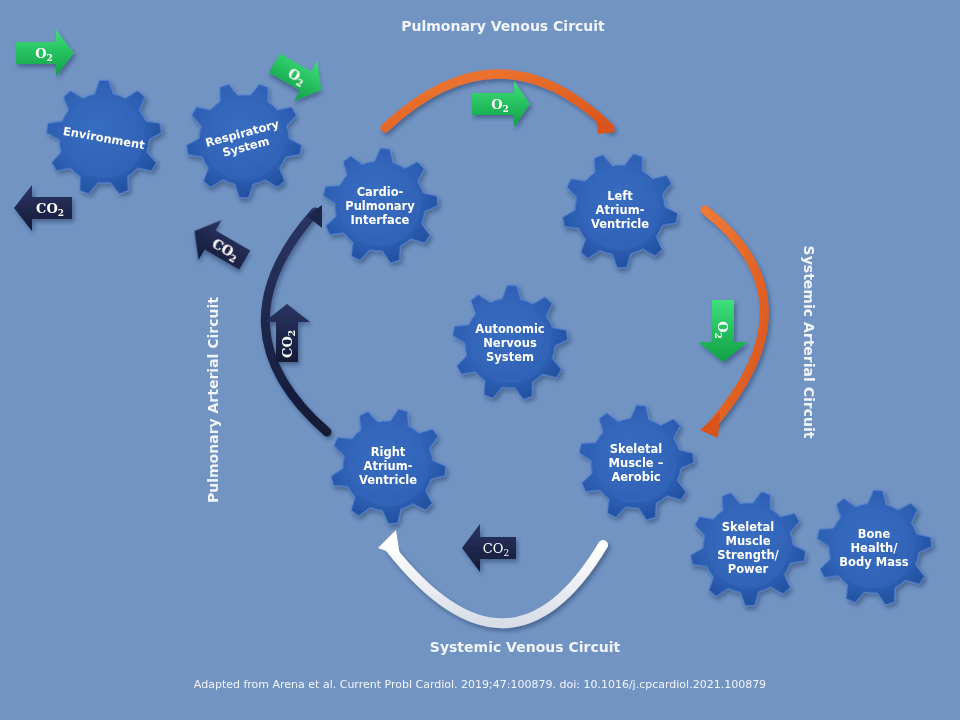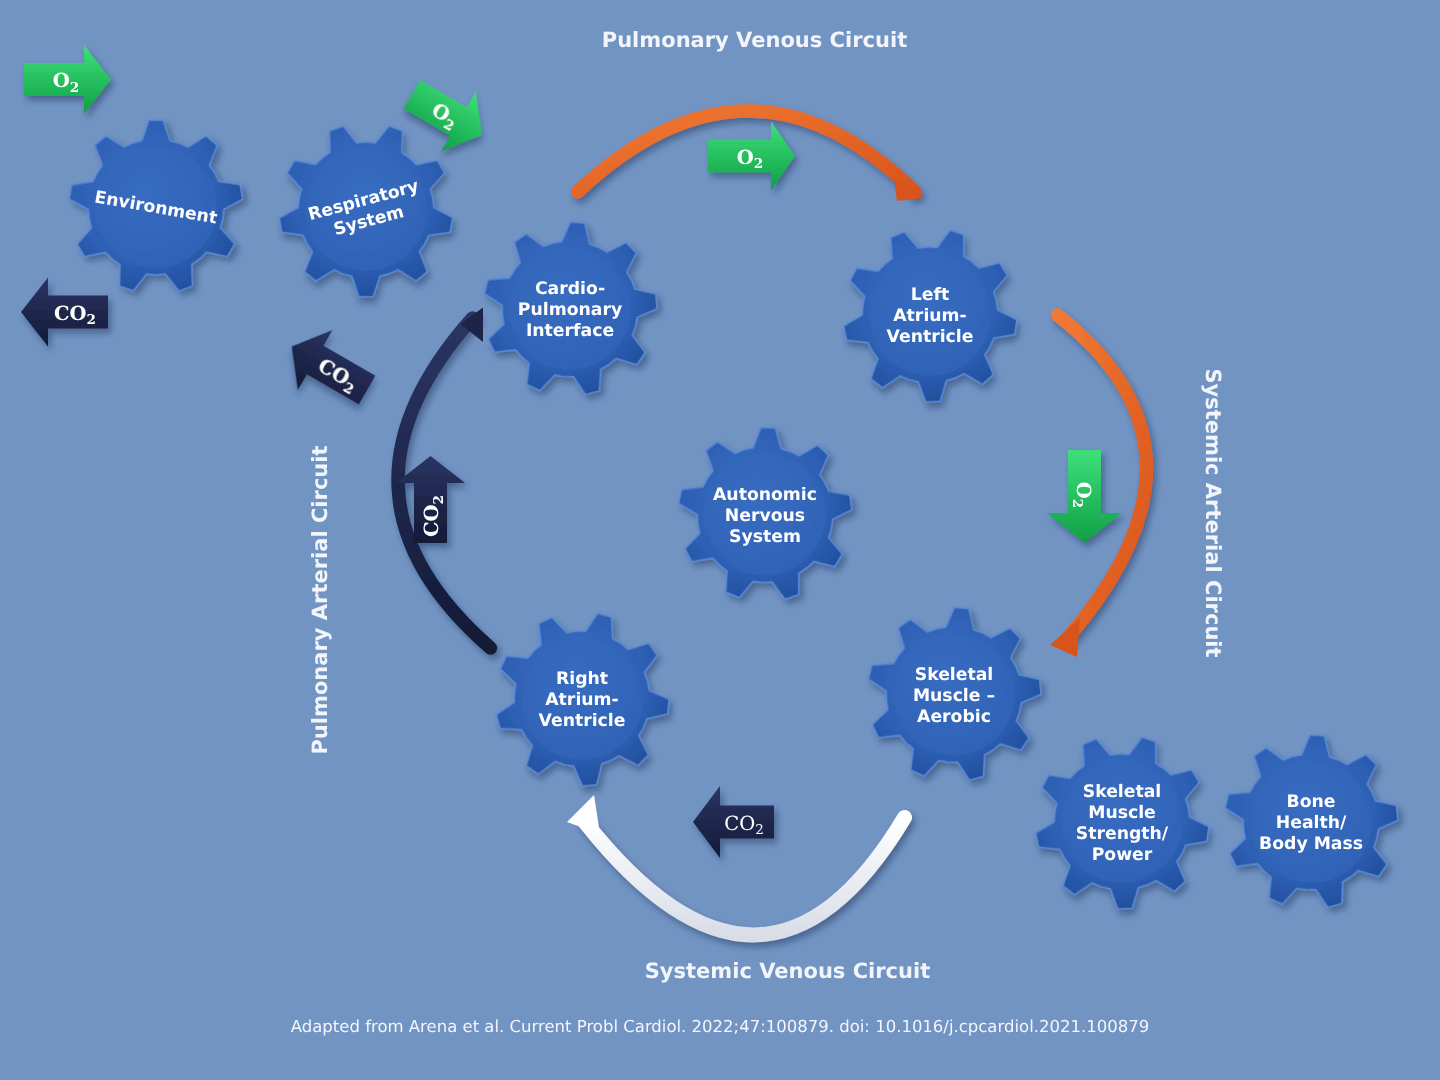--- a/index.html
+++ b/index.html
@@ -143,13 +143,13 @@
     <polygon points="54,5 54,27 18,27 18,40 0,16 18,-8 18,5" fill="url(#navyGrad)"></polygon>
     <text class="gas-label" x="34" y="21" style="font-weight:normal"><tspan>CO</tspan><tspan class="gas-sub" dy="3">2</tspan></text>
   </g>
 
   <text class="circuit-title" x="503" y="31">Pulmonary Venous Circuit</text>
   <text class="circuit-title" x="525" y="652">Systemic Venous Circuit</text>
   <text class="circuit-title-v" transform="translate(804,342) rotate(90)" x="0" y="0">Systemic Arterial Circuit</text>
   <text class="circuit-title-v" transform="translate(218,400) rotate(-90)" x="0" y="0">Pulmonary Arterial Circuit</text>
 </svg>
 
-<div class="citation">Adapted from Arena et al. Current Probl Cardiol. 2022;47:100879. doi: 10.1016/j.cpcardiol.2021.100879</div>
+<div class="citation">Adapted from Arena et al. Current Probl Cardiol. 2019;47:100879. doi: 10.1016/j.cpcardiol.2021.100879</div>
 
 </body></html>

